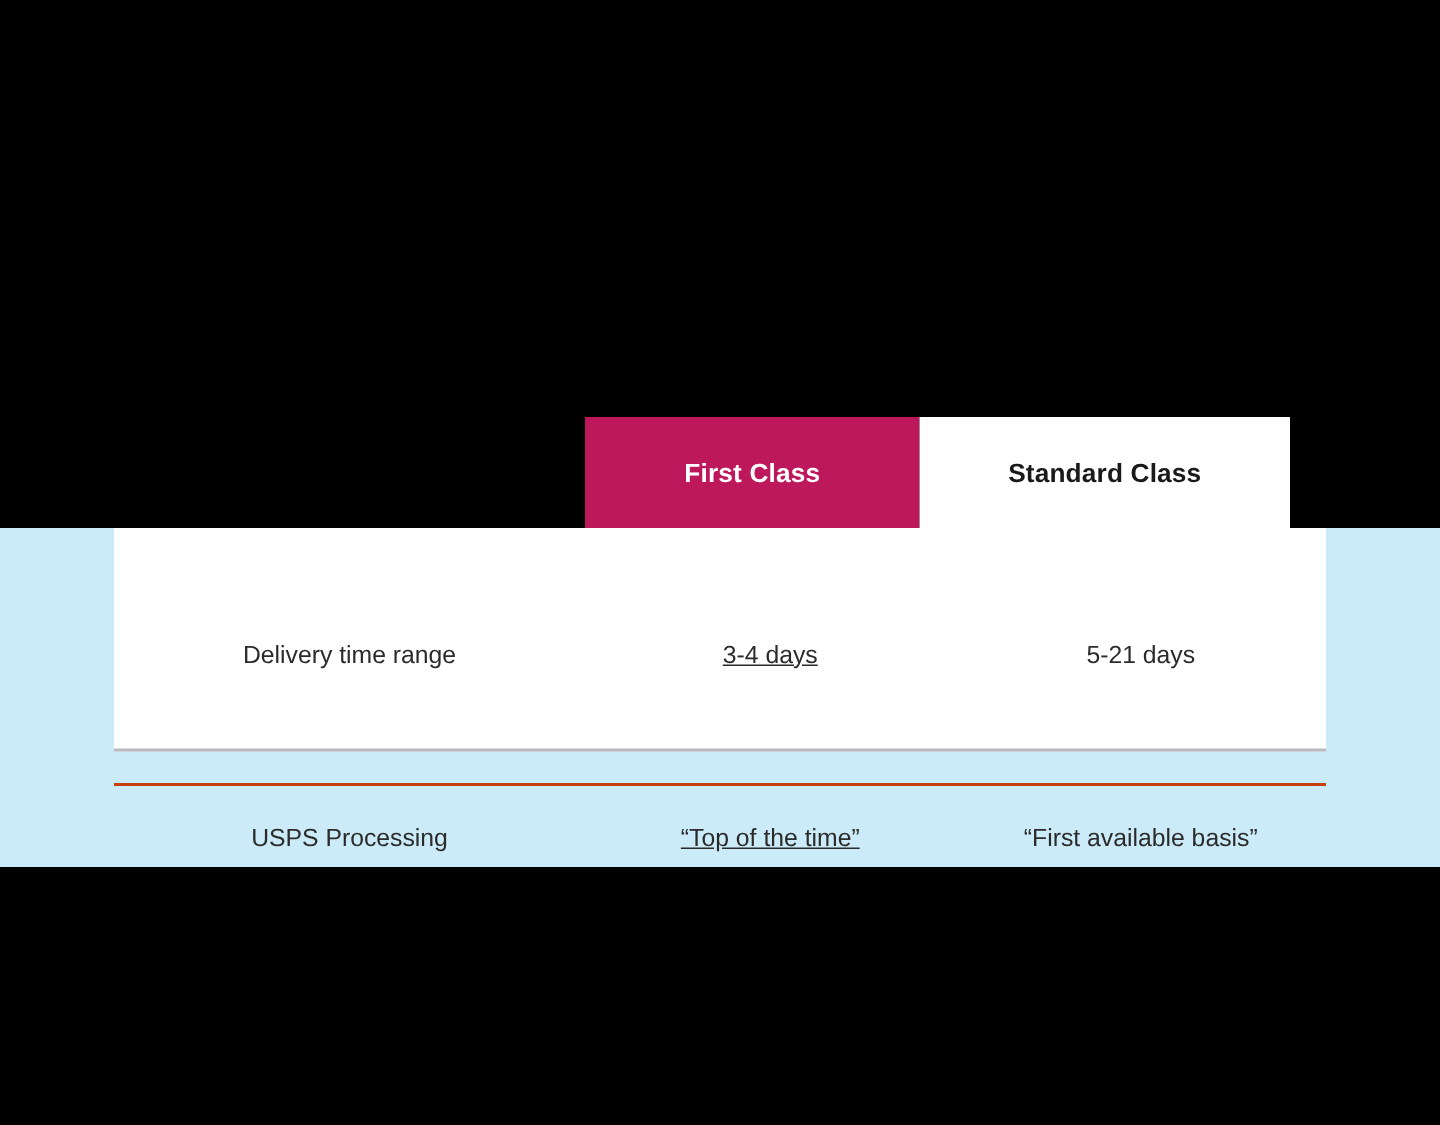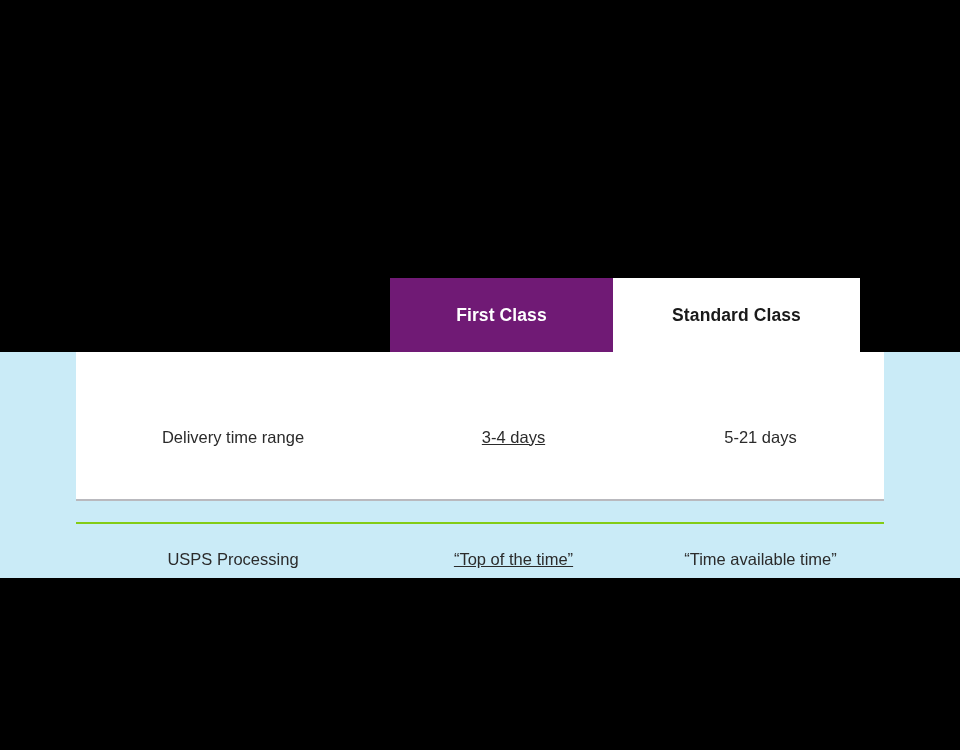--- a/index.html
+++ b/index.html
@@ -45,21 +45,21 @@
     display: flex;
     align-items: center;
     justify-content: center;
     height: 100%;
     font-size: 17.5px;
     font-weight: bold;
     letter-spacing: 0.1px;
   }
   .hcell.primary {
     width: 223px;
-    background: #701a75;
+    background: #be185d;
     color: #FFFFFF;
   }
   .hcell.secondary {
     width: 247px;
     background: #ffffff;
     color: #1A1A1A;
   }
 
   
   .table-body {
@@ -73,21 +73,21 @@
     border-bottom: 2px solid #B9B9BE;
   }
   .row {
     display: flex;
     height: 76px;
     box-sizing: border-box;
     align-items: center;
     margin-top: 47px;
   }
   .row + .row {
-    border-top: 2px solid #84cc16;
+    border-top: 2px solid #c2410c;
     height: 73px;
   }
   .cell {
     display: flex;
     align-items: center;
     justify-content: center;
     height: 100%;
     font-size: 16.5px;
     color: #2B2B2B;
     font-weight: normal;
@@ -119,18 +119,18 @@
 
     <div class="row">
       <div class="cell label">Delivery time range</div>
       <div class="cell col-a">3-4 days</div>
       <div class="cell col-b">5-21 days</div>
     </div>
 
     <div class="row">
       <div class="cell label">USPS Processing</div>
       <div class="cell col-a">“Top of the time”</div>
-      <div class="cell col-b">“Time available time”</div>
+      <div class="cell col-b">“First available basis”</div>
     </div>
 
   </div>
 
 </div>
 
 </body></html>

